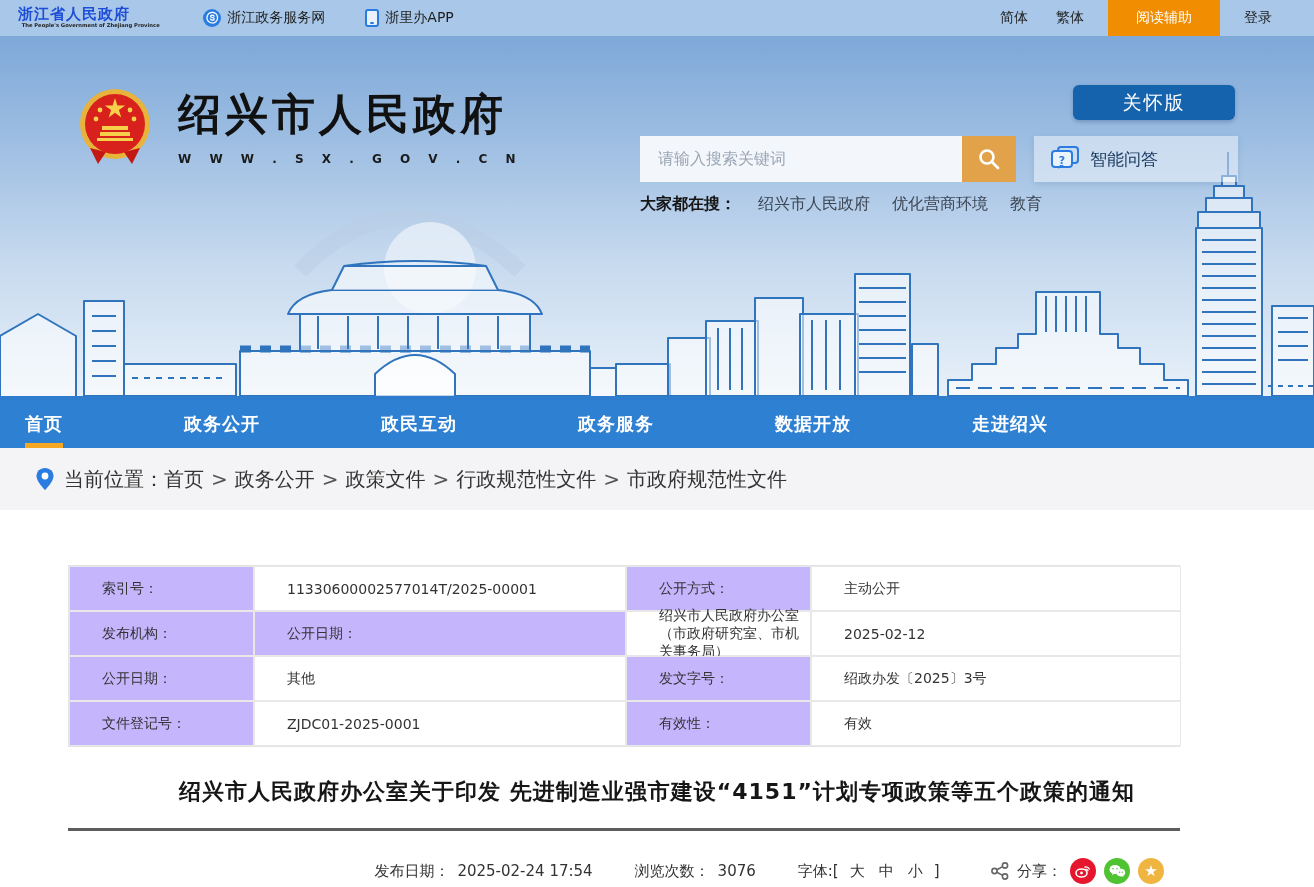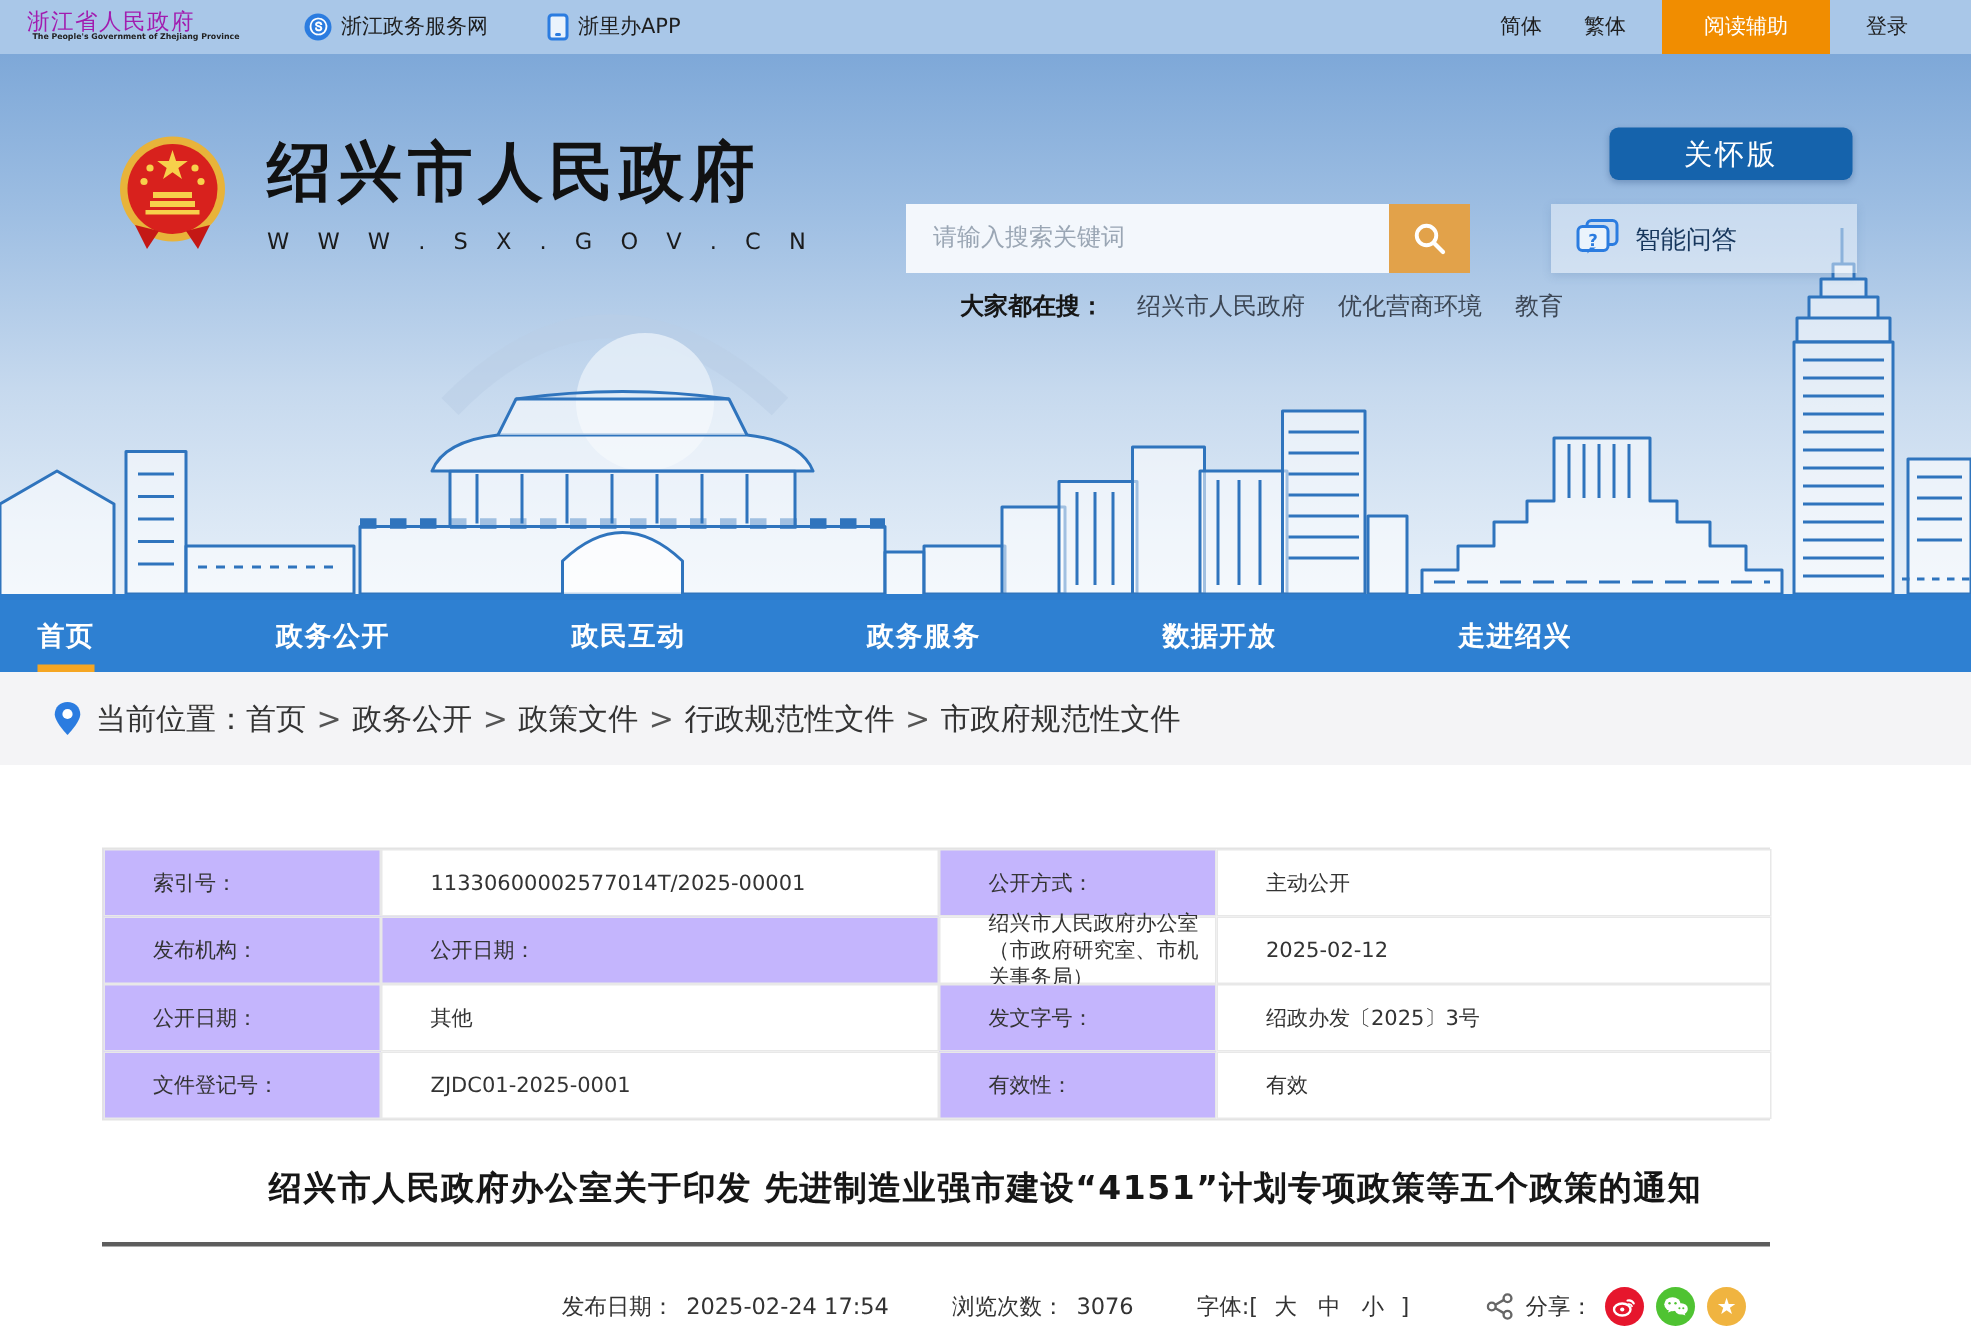--- a/index.html
+++ b/index.html
@@ -3,21 +3,21 @@
 <meta charset="utf-8">
 <style>
   * { margin:0; padding:0; box-sizing:border-box; }
   body { width:1314px; height:887px; overflow:hidden; background:#fff;
          font-family:"DejaVu Sans","Liberation Sans",sans-serif; color:#333; }
   .page { width:1314px; height:887px; position:relative; }
 
   
   .topbar { height:36px; background:#a9c7e8; display:flex; align-items:center; font-size:14px; color:#1d1d1d; }
   .gov-block { margin-left:18px; line-height:1.05; cursor:pointer; }
-  .gov-name { font-family:"DejaVu Serif","Liberation Serif",serif; font-weight:normal; font-size:15px; color:#a21caf; letter-spacing:1px;}
+  .gov-name { font-family:"DejaVu Serif","Liberation Serif",serif; font-weight:bold; font-size:15px; color:#1d4ed8; letter-spacing:1px;}
   .gov-name-en { font-size:5.5px; font-weight:bold; color:#222; transform:scale(0.95); }
   .top-link { display:flex; align-items:center; gap:6px; margin-left:40px; cursor:pointer; }
   .svc-icon { width:18px; height:18px; border-radius:50%; background:#2b7ce0; color:#fff; font-size:12px;
               display:flex; align-items:center; justify-content:center; font-weight:bold; }
   .app-icon { width:14px; height:18px; border:2px solid #2b7ce0; border-radius:3px; position:relative; background:#eaf3fc;}
   .app-icon::after{content:"";position:absolute;left:50%;bottom:1px;transform:translateX(-50%);width:4px;height:2px;background:#2b7ce0;border-radius:1px;}
   .top-right { margin-left:auto; display:flex; align-items:center; height:100%; }
   .top-right .t-item { padding:0 14px; cursor:pointer; display:flex; align-items:center; height:100%; }
   .reading-aid { background:#f18d00; color:#fff; padding:0 28px; height:100%; display:flex; align-items:center; cursor:pointer; margin:0 10px; }
   .login { margin-right:28px; }
@@ -25,27 +25,27 @@
   
   .header { height:364px; position:relative;
             background:linear-gradient(180deg,#7ea8d8 0%,#9cbde2 28%,#c6d9ee 62%,#e7f0f9 100%);
             border-bottom:4px solid #2d7ccd; overflow:hidden; }
   .skyline { position:absolute; left:0; bottom:0; width:1314px; height:250px; pointer-events:none; }
 
   .brand { position:absolute; left:78px; top:50px; display:flex; align-items:center; gap:26px; }
   .emblem { width:74px; height:80px; }
   .brand-text .site-title { font-family:"DejaVu Serif","Liberation Serif",serif; font-weight:bold;
             font-size:43px; color:#111; letter-spacing:4px; white-space:nowrap; }
-  .brand-text .site-url { font-size:15px; font-weight:normal; color:#1b1b1b; letter-spacing:7px; margin-top:8px; }
+  .brand-text .site-url { font-size:12px; font-weight:bold; color:#1b1b1b; letter-spacing:7px; margin-top:8px; }
 
   .care-btn { position:absolute; left:1073px; top:49px; width:162px; height:35px; background:#1563ac; color:#fff;
               font-size:19px; border-radius:6px; display:flex; align-items:center; justify-content:center;
               letter-spacing:2px; cursor:pointer; box-shadow:0 2px 4px rgba(0,40,90,.25); }
 
-  .search-wrap { position:absolute; left:604px; top:100px; display:flex; }
+  .search-wrap { position:absolute; left:640px; top:100px; display:flex; }
   .search-input { width:322px; height:46px; border:none; outline:none; background:#f3f7fc; font-size:16px;
                   padding:0 18px; color:#333; }
   .search-input::placeholder { color:#9aa6b4; }
   .search-btn { width:54px; height:46px; background:#e2a24a; border:none; cursor:pointer;
                 display:flex; align-items:center; justify-content:center; }
   .smartqa { position:absolute; left:1034px; top:100px; width:204px; height:46px; background:rgba(255,255,255,.45);
              display:flex; align-items:center; gap:10px; padding-left:16px; cursor:pointer;
              box-shadow:0 2px 6px rgba(60,100,150,.18); }
   .smartqa-label { font-size:17px; color:#16365c; }
 

